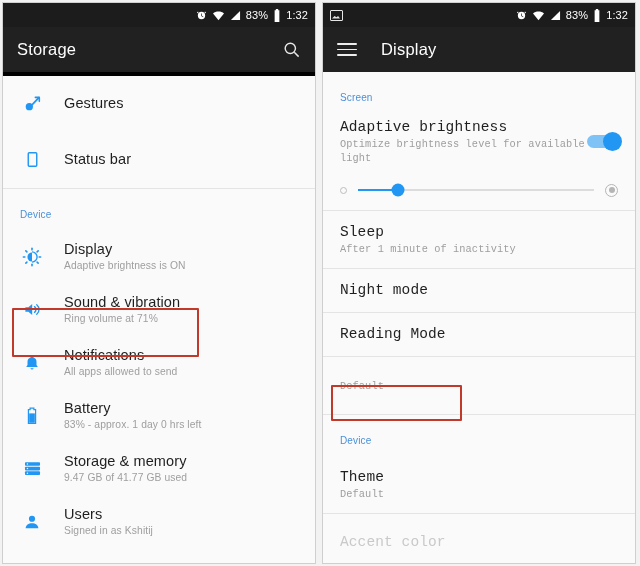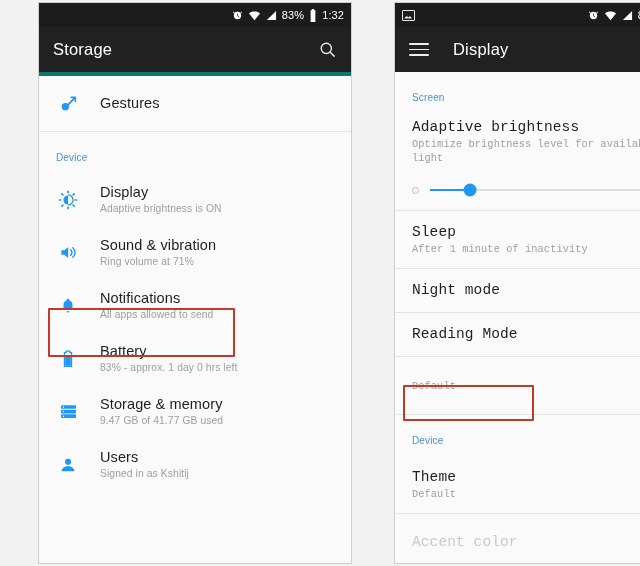--- a/index.html
+++ b/index.html
@@ -14,25 +14,24 @@
     width: 640px; height: 566px;
     background: #f2f2f2;
     display: flex;
     gap: 6px;
     padding: 2px 2px 2px 2px;
   }
   .phone {
     position: relative;
     width: 314px;
     height: 562px;
-    background: #0f766e;
+    background: #000000;
     border: 1px solid #cfcfcf;
     overflow: hidden;
     flex: none;
-    margin-left: 36px;
   }
 
   
   .statusbar {
     height: 24px;
     background: #1c1c1c;
     display: flex;
     align-items: center;
     padding: 0 7px;
     color: #fff;
@@ -198,20 +197,30 @@
             <circle cx="8" cy="16" r="4.6"></circle>
             <path d="M12 13L20 4.5" stroke="#2196f3" stroke-width="2.2" stroke-linecap="round"></path>
             <path d="M15.6 4.3H20.6V9.3" stroke="#2196f3" stroke-width="2" fill="none" stroke-linecap="round" stroke-linejoin="round"></path>
           </svg>
         </span>
         <span class="txt">
           <span class="t1">Gestures</span>
         </span>
       </div>
 
+      <div class="row" style="min-height:57px;">
+        <span class="ic">
+          <svg class="svgi" width="17" height="17" viewBox="0 0 24 24" fill="none" stroke="#2196f3" stroke-width="2">
+            <rect x="6" y="2.5" width="12" height="19" rx="1.4"></rect>
+          </svg>
+        </span>
+        <span class="txt">
+          <span class="t1">Status bar</span>
+        </span>
+      </div>
 
       <div class="sep"></div>
 
       <div class="section-label">Device</div>
 
       <div class="row">
         <span class="ic">
           <svg class="svgi" width="20" height="20" viewBox="0 0 24 24" fill="#2196f3">
             <path d="M12 6.5a5.5 5.5 0 000 11V6.5z"></path>
             <path d="M12 5.9a6.1 6.1 0 110 12.2" fill="none" stroke="#2196f3" stroke-width="1.6"></path>

